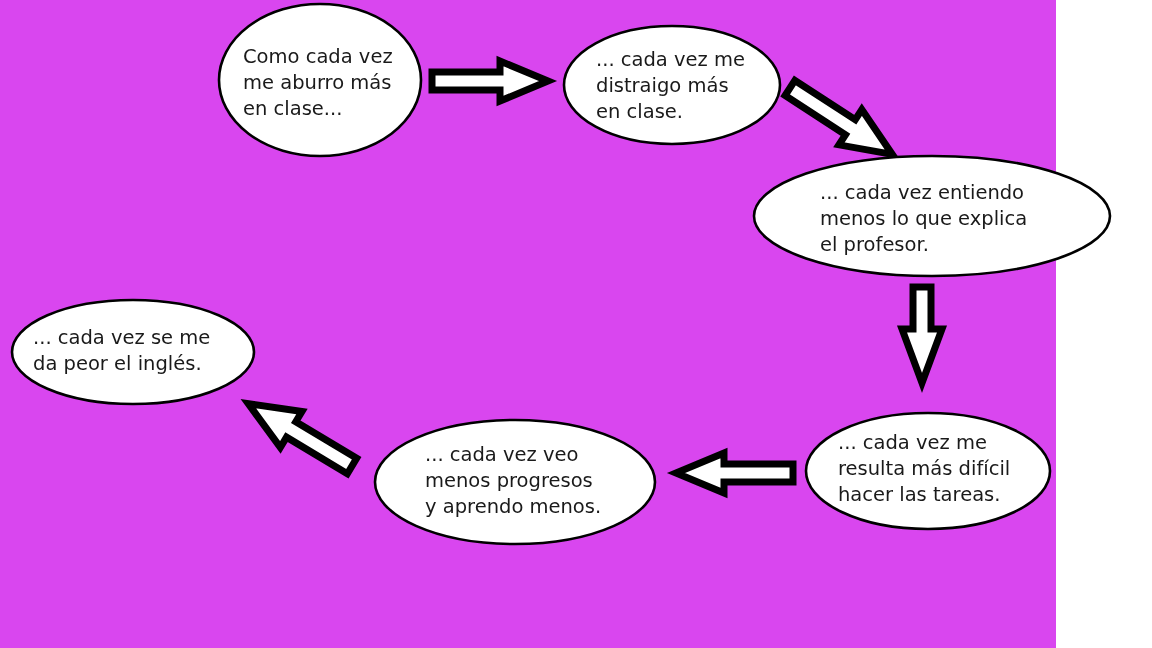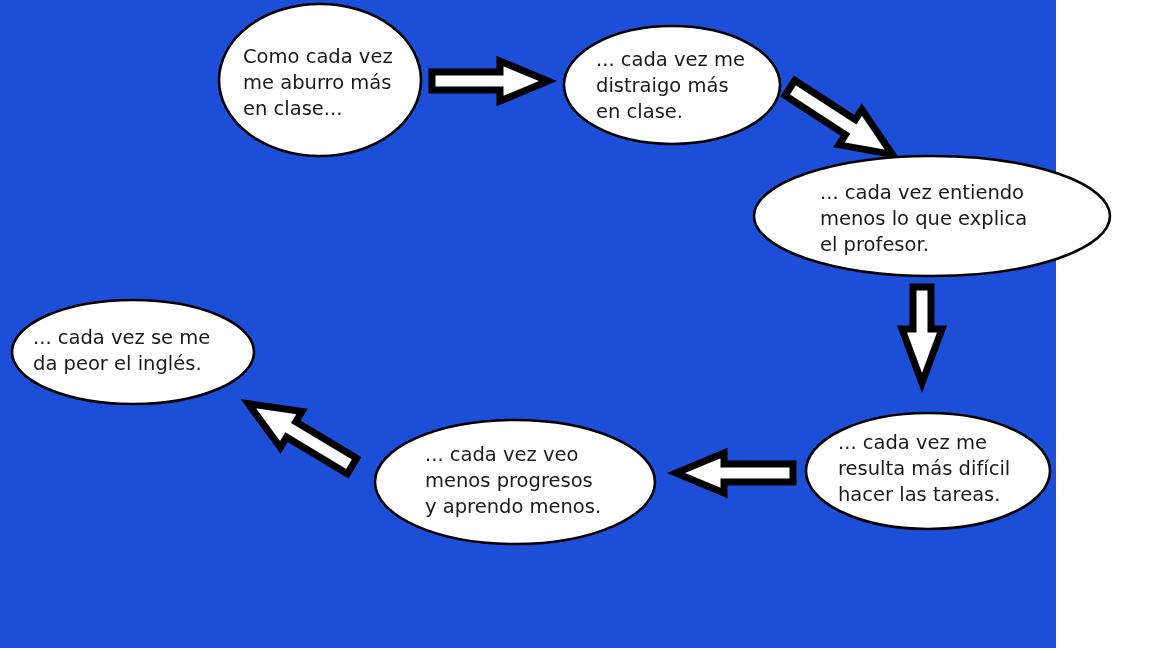--- a/index.html
+++ b/index.html
@@ -10,21 +10,21 @@
   body {
     width: 1152px;
     height: 648px;
     overflow: hidden;
     font-family: "DejaVu Sans", "Liberation Sans", sans-serif;
   }
   #diagram-root {
     position: relative;
     width: 1056px;
     height: 648px;
-    background: #1d4ed8;
+    background: #d946ef;
   }
   svg#cycle-svg {
     display: block;
     width: 1152px;
     height: 648px;
   }
   .node-ellipse {
     fill: #ffffff;
     stroke: #000000;
     stroke-width: 2.6;

